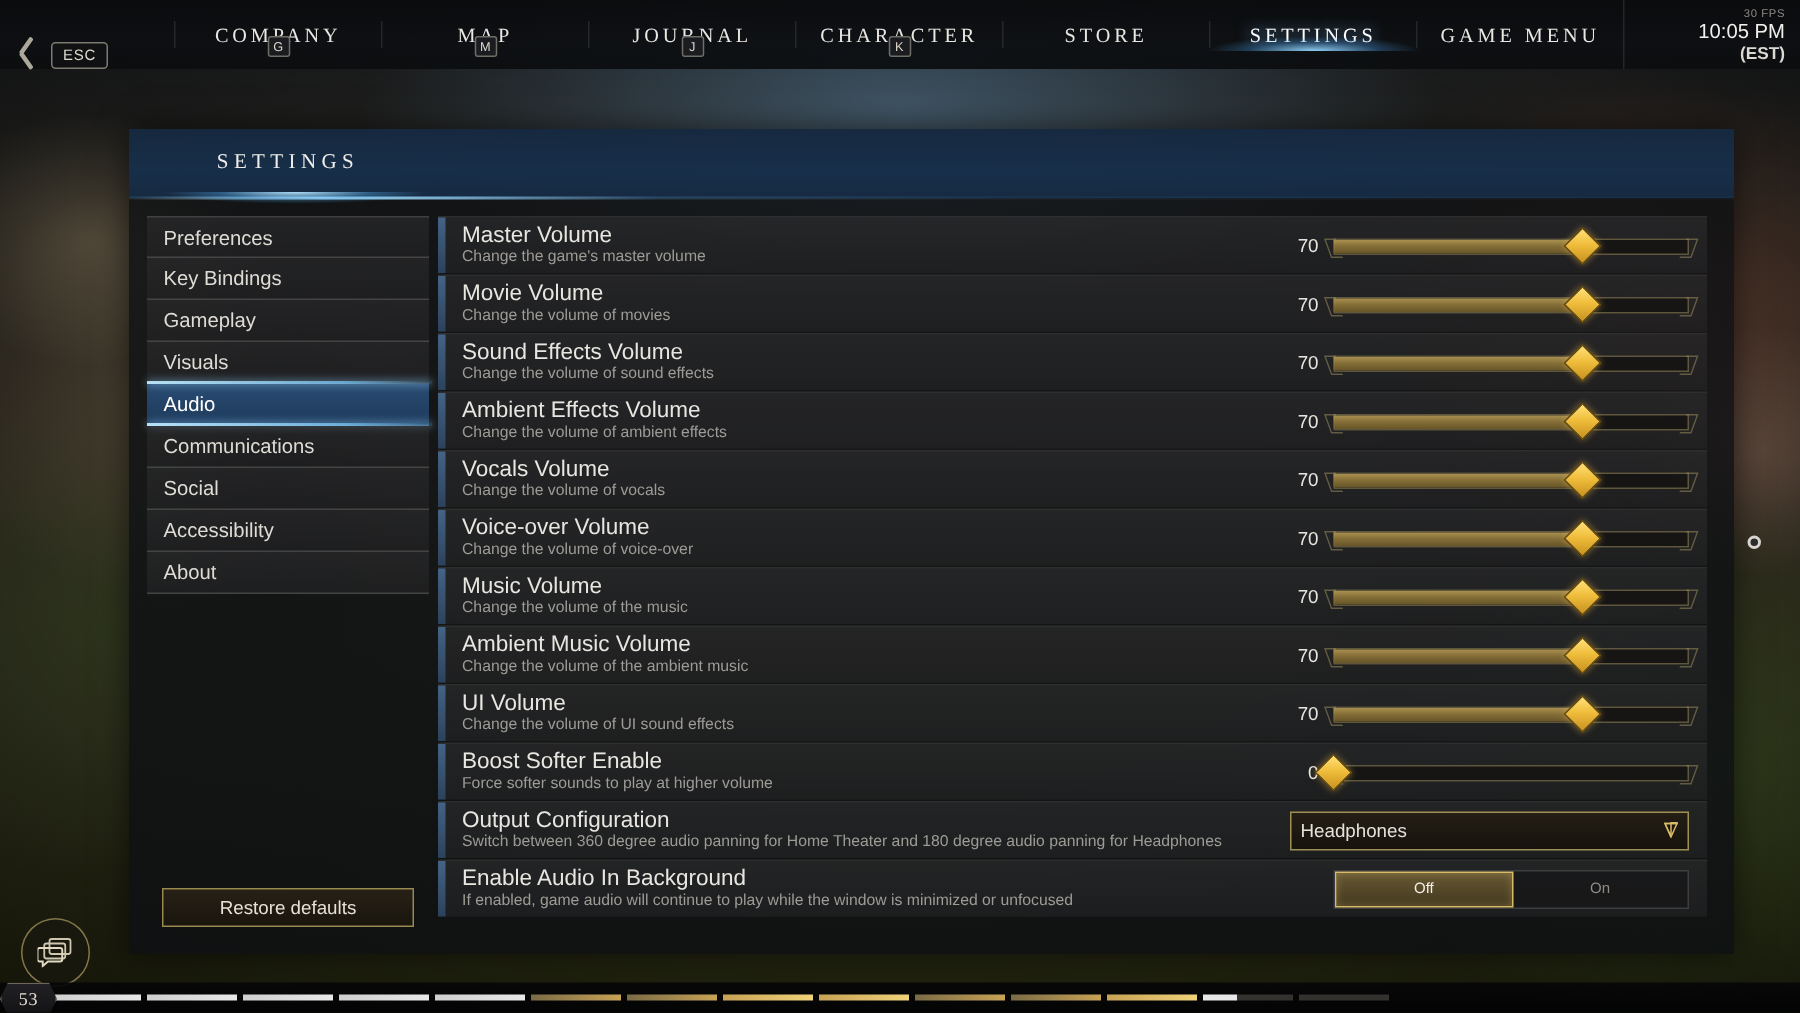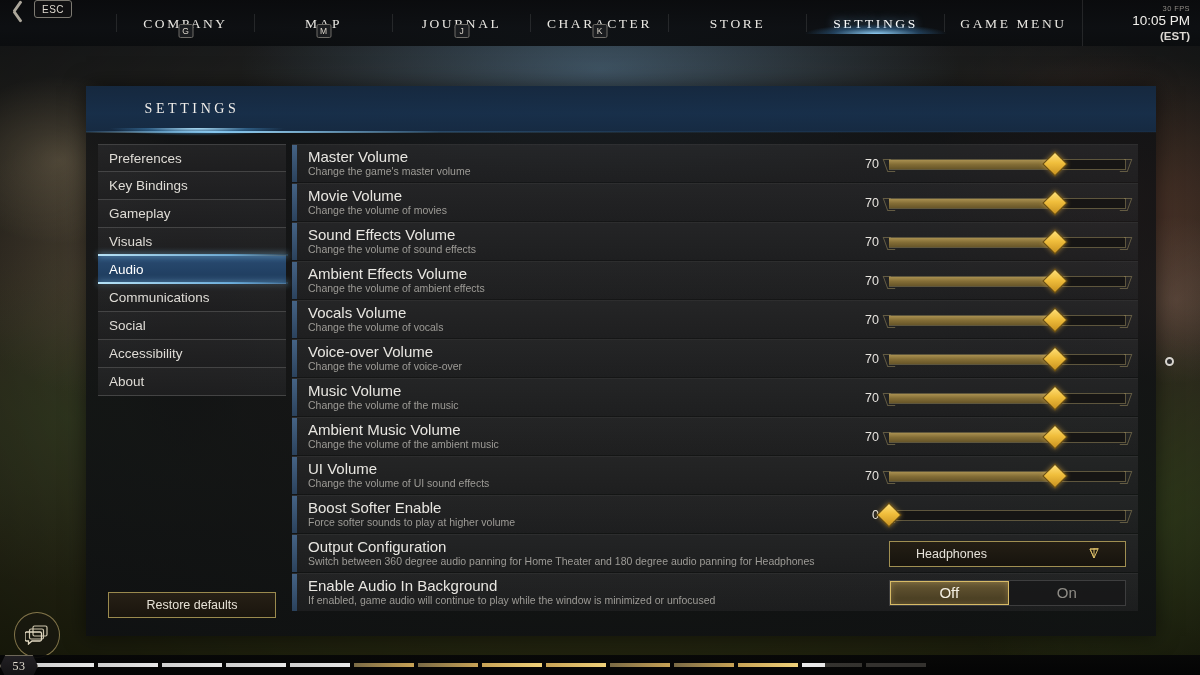--- a/index.html
+++ b/index.html
@@ -44,21 +44,21 @@
     position: absolute; inset: 0;
     background: radial-gradient(ellipse 900px 560px at 600px 330px, rgba(0,0,0,0) 35%, rgba(0,0,0,0.55) 100%);
   }
 
   
   .topnav {
     position: absolute; top: 0; left: 0; right: 0; height: 46px;
     background: linear-gradient(180deg, rgba(10,11,13,0.97) 0%, rgba(13,15,18,0.95) 60%, rgba(10,12,14,0.9) 100%);
     display: flex; align-items: stretch; z-index: 40;
   }
-  .nav-left { width: 116px; display: flex; align-items: flex-start; gap: 8px; padding-left: 10px; position: relative; }
+  .nav-left { width: 116px; display: flex; align-items: flex-end; gap: 8px; padding-left: 10px; position: relative; }
   .back-arrow { width: 16px; height: 22px; position: relative; opacity: .85; }
   .back-arrow::before, .back-arrow::after {
     content: ""; position: absolute; left: 6px; width: 3px; height: 13px;
     background: #c9c2b4; border-radius: 1px;
   }
   .back-arrow::before { top: 0px; transform: rotate(35deg); }
   .back-arrow::after { top: 10px; transform: rotate(-35deg); }
   .esc-key {
     border: 1px solid #7d7a72; border-radius: 3px; color: #ded9cf;
     font-size: 10px; letter-spacing: .5px; padding: 3px 7px 2px;
@@ -216,37 +216,37 @@
   }
   .slider-knob {
     position: absolute; top: 8px; width: 18px; height: 18px;
     transform: translate(-50%,-50%) rotate(45deg);
     background: linear-gradient(135deg, #ffe07a 0%, #f0be3c 45%, #c8911f 100%);
     border: 1px solid #6a4f12;
     box-shadow: 0 0 5px rgba(255,200,80,.45);
   }
 
   .dropdown {
-    width: 237px; height: 26px; display: flex; align-items: center;
-    padding: 0 26px; cursor: pointer;
+    width: 266px; height: 26px; display: flex; align-items: center;
+    padding: 0 6px; cursor: pointer;
     background: linear-gradient(180deg, rgba(36,30,20,0.95), rgba(22,18,12,0.95));
     border: 1px solid #a08f52;
   }
   .dropdown .dd-value { flex: 1; font-size: 12.5px; color: #e6e2da; }
   .dd-chevron { width: 10px; height: 11px; position: relative; }
   .dd-chevron svg { display:block; }
 
   .toggle {
     width: 237px; height: 26px; display: flex;
     border: 1px solid rgba(150,150,150,0.3);
     background: rgba(22,22,23,0.7);
   }
   .toggle-opt {
     flex: 1; display: flex; align-items: center; justify-content: center;
-    font-size: 15px; color: #8f8c86; cursor: pointer;
+    font-size: 10px; color: #8f8c86; cursor: pointer;
   }
   .toggle-opt.sel {
     background: linear-gradient(180deg, rgba(168,140,72,0.55), rgba(95,78,36,0.6));
     border: 1px solid #d8bb66; color: #f4efe2;
     box-shadow: inset 0 0 6px rgba(255,220,130,.25);
   }
 
   
   .chat-bubble-btn {
     position: absolute; left: 14px; top: 612px; width: 46px; height: 46px;

